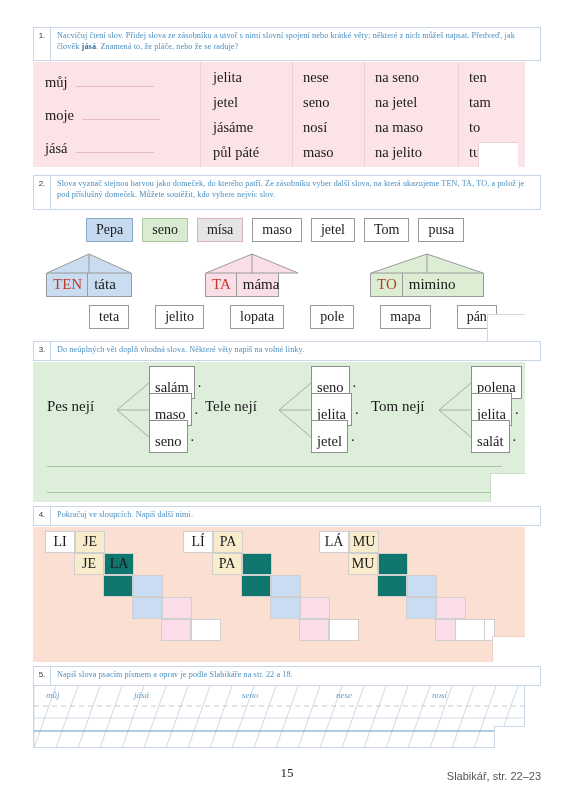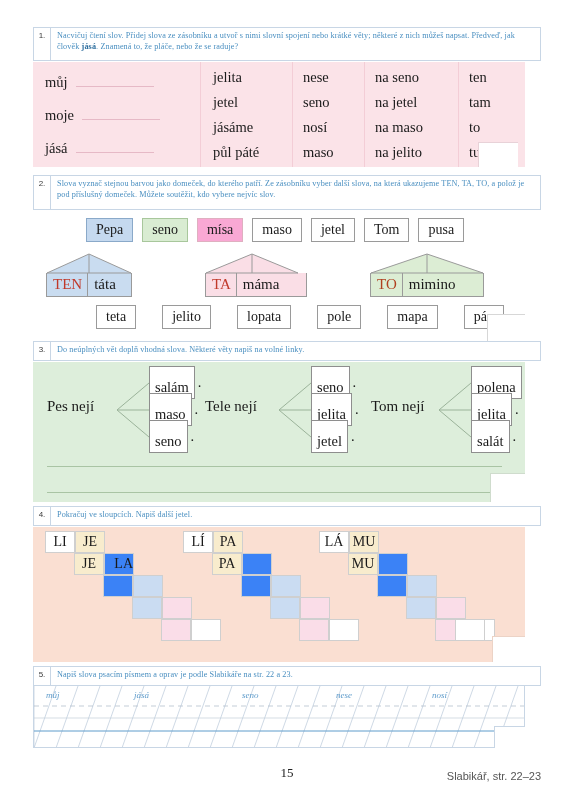--- a/index.html
+++ b/index.html
@@ -69,21 +69,21 @@
     background:#fff;box-sizing:border-box;
   }
   .wordrow{position:absolute;display:flex;align-items:center;padding-left:40px;}
   .wbox{
     border:1px solid #9a9a9a;background:#fff;
     font-size:14px;padding:2px 9px 3px;margin-right:9px;
     line-height:17px;white-space:nowrap;
   }
   .wbox.blue{background:#c5d9ef;border-color:#8aa9c9;}
   .wbox.green{background:#d9ecd2;border-color:#a8c79c;}
-  .wbox.pink{background:#f9a8d4;border-color:#dfb0c0;}
+  .wbox.pink{background:#e5e5e5;border-color:#dfb0c0;}
 
   .house{position:absolute;}
   .house .roof{position:relative;height:20px;}
   .house .roof svg{display:block;}
   .house .body{
     display:flex;border:1px solid #9a9a9a;border-top:none;
     box-sizing:border-box;
   }
   .house .body .k{
     padding:2px 5px 3px 6px;font-size:15px;line-height:18px;
@@ -136,21 +136,21 @@
   .stair{position:absolute;top:4px;}
   .srow{position:absolute;display:flex;}
   .sc{
     width:30px;height:22px;box-sizing:border-box;
     border:1px solid #cfcfcf;
     font-size:14px;line-height:20px;text-align:center;
     font-family:"Liberation Serif",serif;
   }
   .sc.w{background:#ffffff;}
   .sc.cr{background:#f8eccd;}
-  .sc.gr{background:#3b82f6;text-align:right;}
+  .sc.gr{background:#0f766e;}
   .sc.bl{background:#cadcf2;}
   .sc.pk{background:#fadde8;}
   .notch4{
     position:absolute;left:492px;top:636px;width:33px;height:26px;
     background:#fff;border-left:1px solid #ecd3c6;border-top:1px solid #ecd3c6;
     box-sizing:border-box;
   }
 
   
   .ex5{
@@ -268,40 +268,40 @@
       </div>
     </div>
 
     <div class="house h-pink" style="left:172px;top:41px;">
       <div class="roof">
         <svg width="94" height="21" viewBox="0 0 94 21">
           <polygon points="47,1 93,20 1,20" fill="#fadee6" stroke="#9a9a9a" stroke-width="1"></polygon>
           <line x1="47" y1="1" x2="47" y2="20" stroke="#9a9a9a" stroke-width="1"></line>
         </svg>
       </div>
-      <div class="body" style="width:102px;">
+      <div class="body" style="width:74px;justify-content:space-between;">
         <div class="k" style="color:#c0392b;">TA</div>
         <div class="w">máma</div>
       </div>
     </div>
 
     <div class="house h-green" style="left:337px;top:41px;">
       <div class="roof">
         <svg width="114" height="21" viewBox="0 0 114 21">
           <polygon points="57,1 113,20 1,20" fill="#dcedd4" stroke="#9a9a9a" stroke-width="1"></polygon>
           <line x1="57" y1="1" x2="57" y2="20" stroke="#9a9a9a" stroke-width="1"></line>
         </svg>
       </div>
       <div class="body" style="width:114px;">
         <div class="k" style="color:#b04020;">TO</div>
         <div class="w">mimino</div>
       </div>
     </div>
 
-    <div class="wordrow" style="left:23px;top:93px;">
+    <div class="wordrow" style="left:16px;top:93px;">
       <div class="wbox" style="margin-right:26px;">teta</div>
       <div class="wbox" style="margin-right:26px;">jelito</div>
       <div class="wbox" style="margin-right:26px;">lopata</div>
       <div class="wbox" style="margin-right:26px;">pole</div>
       <div class="wbox" style="margin-right:26px;">mapa</div>
       <div class="wbox">pán</div>
     </div>
   </div>
   <div class="notch2"></div>
 
@@ -381,21 +381,21 @@
       </div>
     </div>
 
     <div class="wline" style="top:104px;"></div>
     <div class="wline" style="top:130px;"></div>
   </div>
   <div class="notch3"></div>
 
   <div class="instr" style="top:506px;height:20px;">
     <div class="num">4.</div>
-    <div class="txt">Pokračuj ve sloupcích. Napiš další jetel.</div>
+    <div class="txt">Pokračuj ve sloupcích. Napiš další nimi.</div>
   </div>
 
   <div class="ex4">
 
     <div class="stair" style="left:12px;">
       <div class="srow" style="left:0px;top:0px;">
         <div class="sc w">LI</div>
         <div class="sc cr">JE</div>
       </div>
       <div class="srow" style="left:29px;top:22px;">
@@ -463,21 +463,21 @@
     </div>
 
     <div class="srow" style="left:422px;top:92px;">
       <div class="sc w"></div>
     </div>
   </div>
   <div class="notch4"></div>
 
   <div class="instr" style="top:666px;height:20px;">
     <div class="num">5.</div>
-    <div class="txt">Napiš slova psacím písmem a oprav je podle Slabikáře na str. 22 a 23.</div>
+    <div class="txt">Napiš slova psacím písmem a oprav je podle Slabikáře na str. 22 a 18.</div>
   </div>
 
   <div class="ex5">
     <svg width="492" height="62" style="position:absolute;left:0;top:0;">
       <g stroke="#b9c9da" stroke-width="0.7">
         <line x1="0" y1="0" x2="0" y2="62"></line>
           <line x1="22" y1="0" x2="0" y2="62"></line>
         <line x1="44" y1="0" x2="22" y2="62"></line>
           <line x1="66" y1="0" x2="44" y2="62"></line>
         <line x1="88" y1="0" x2="66" y2="62"></line>

